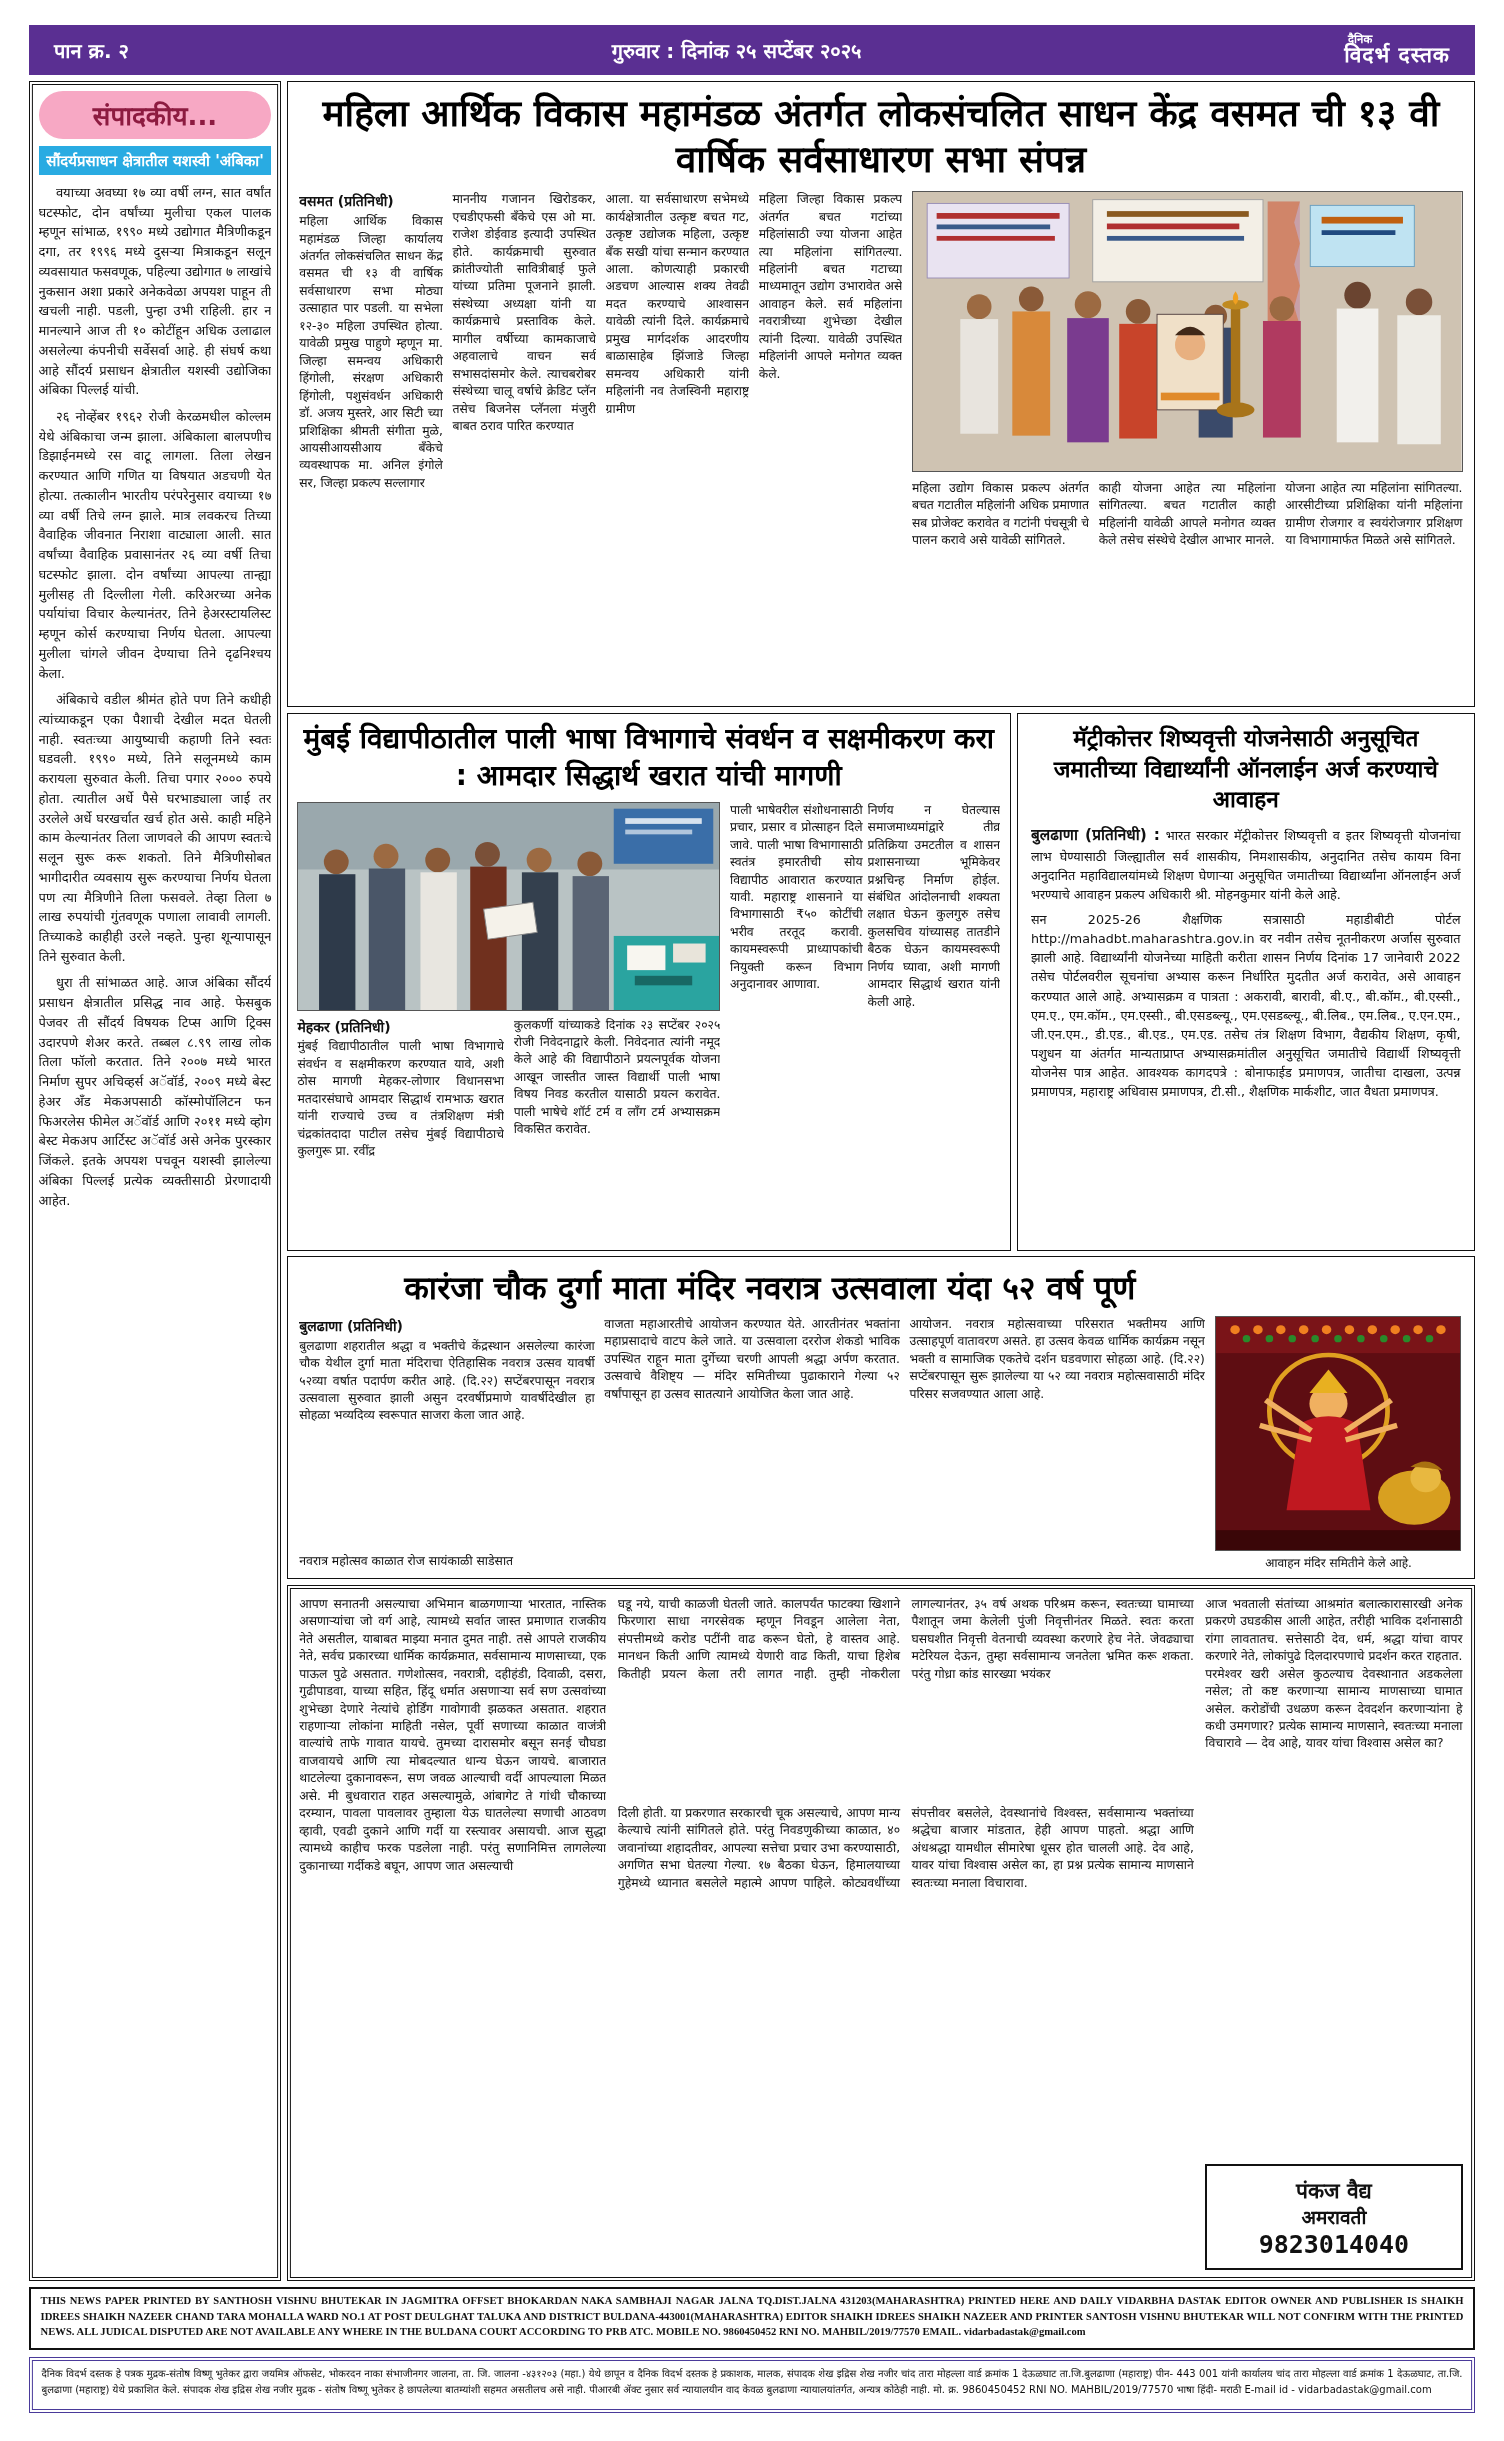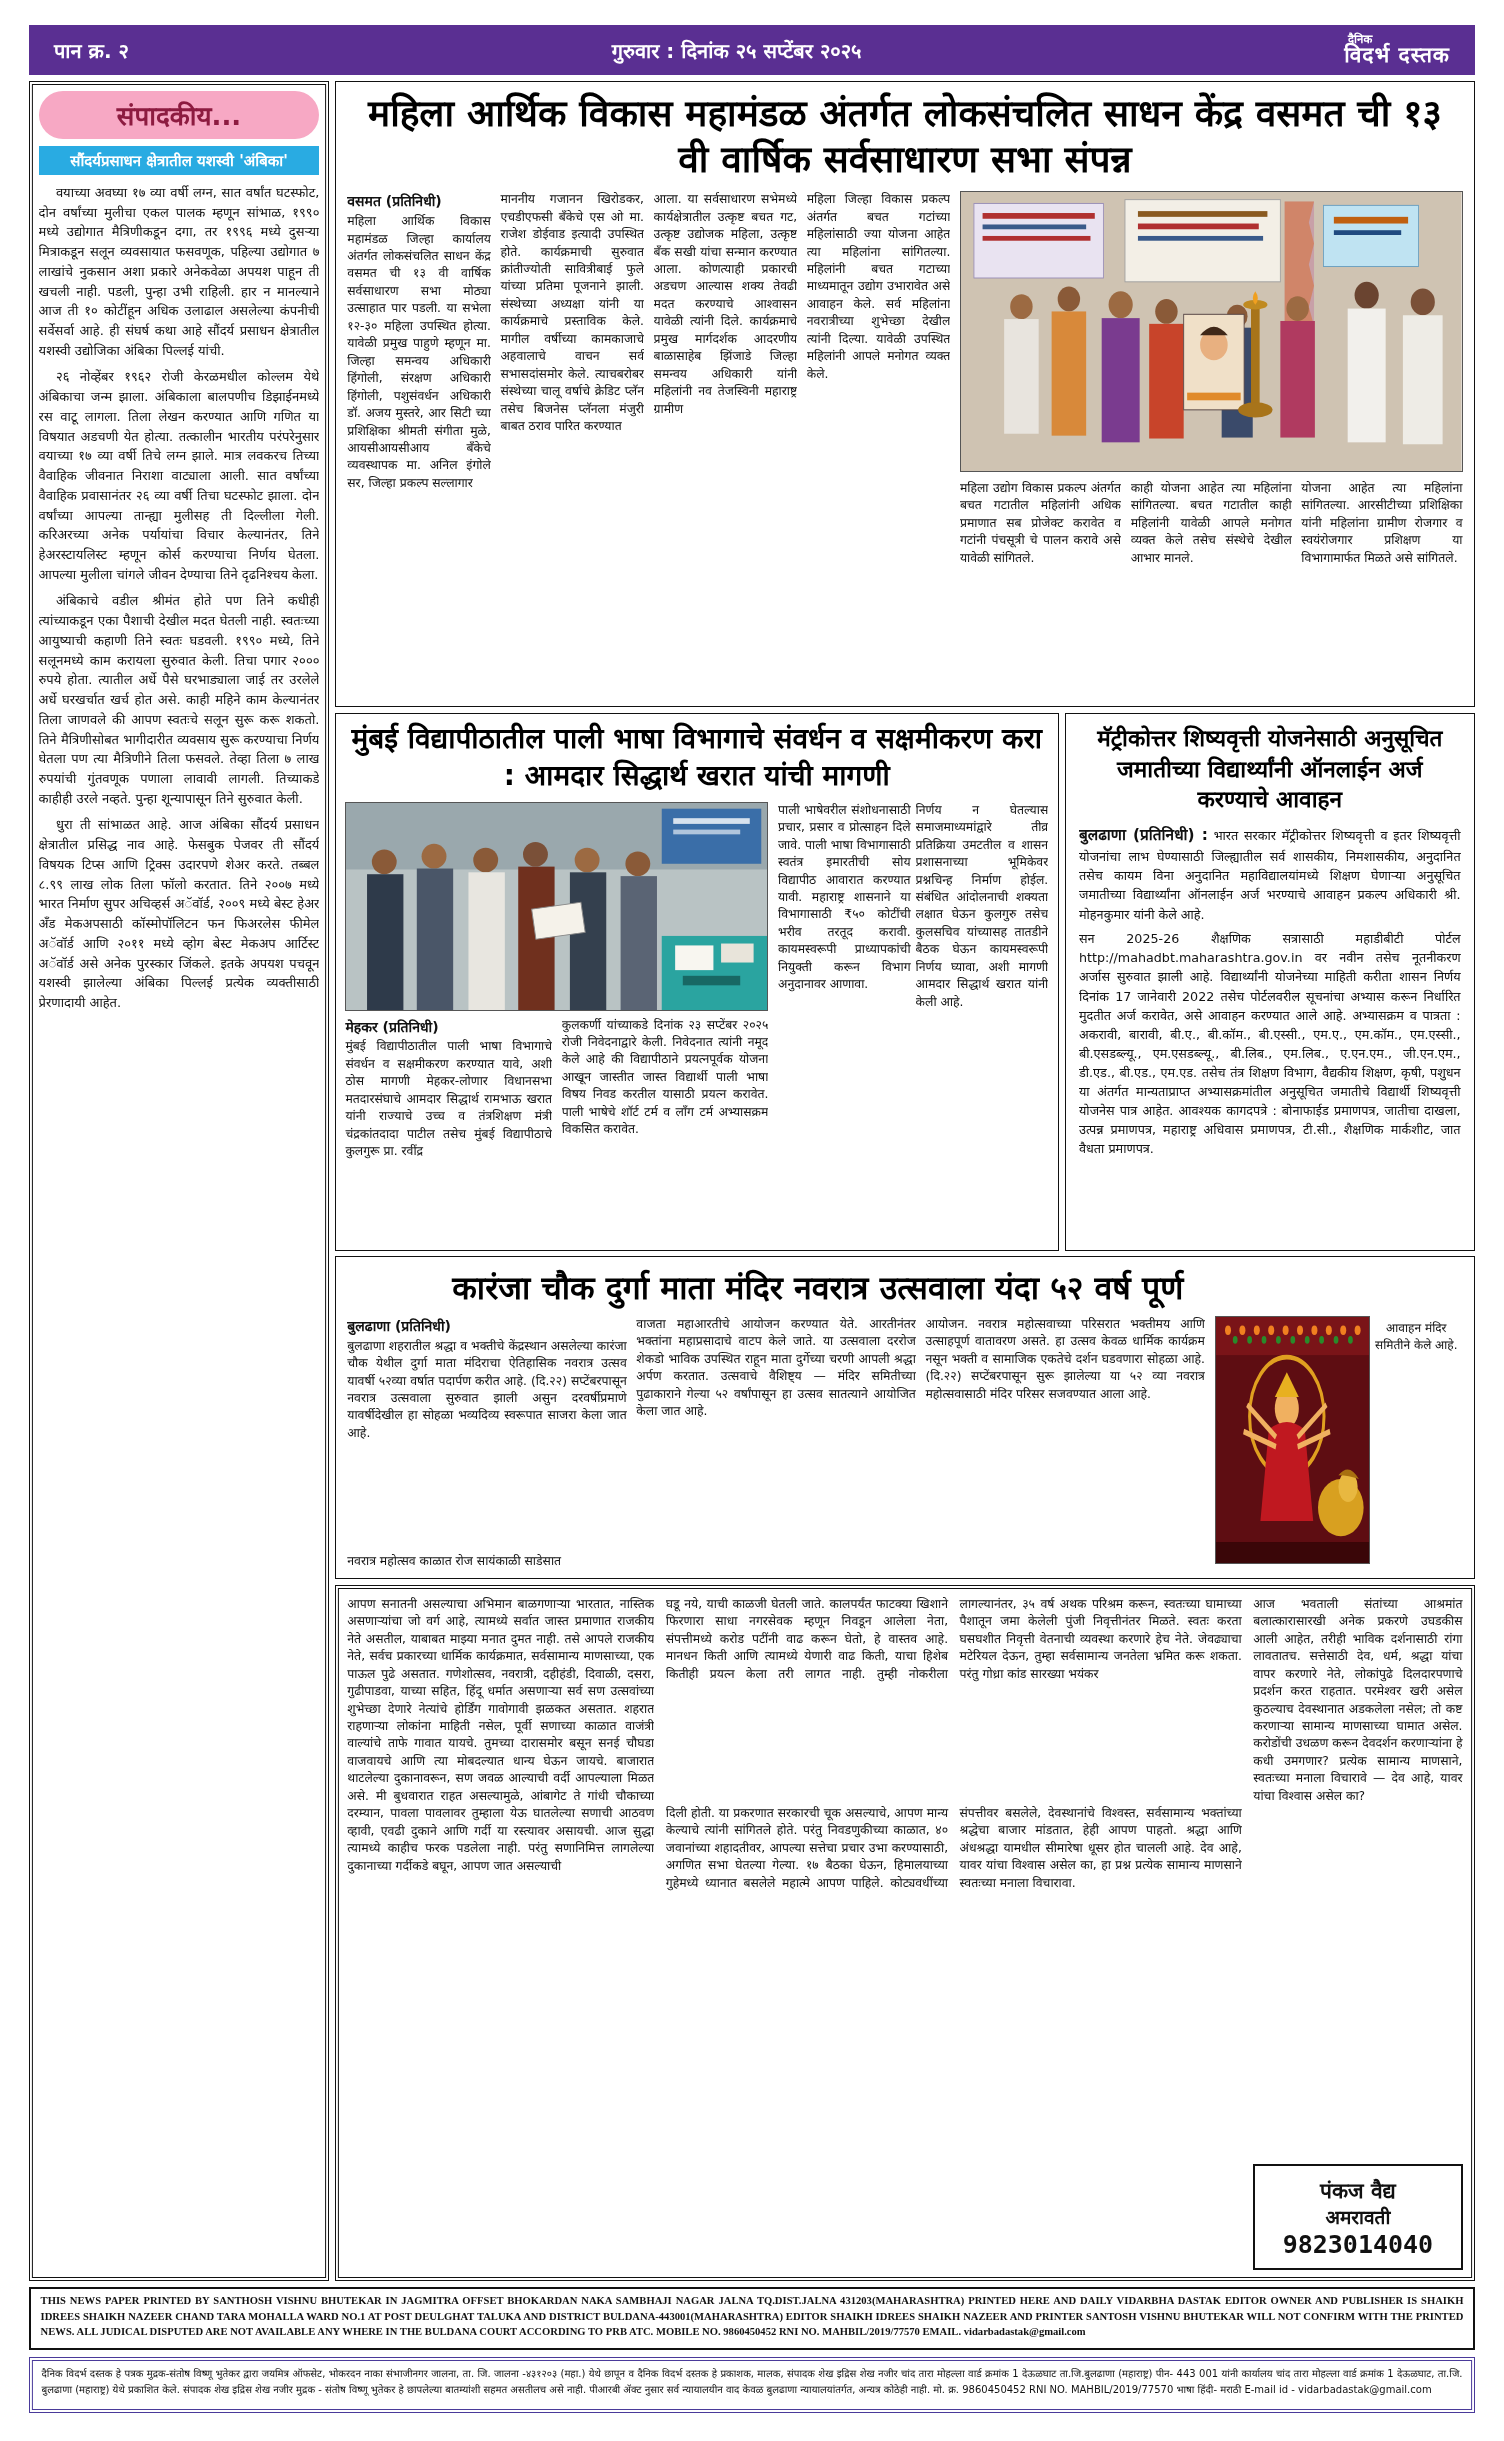--- a/index.html
+++ b/index.html
@@ -18,21 +18,21 @@
   .topbar .pageno { font-size:20px; font-weight:bold; }
   .topbar .dateline { font-size:20px; font-weight:bold; }
   .masthead { text-align:left; line-height:1; }
   .masthead .m-small { font-size:11.5px; font-weight:bold; display:block; margin-left:3.8px; }
   .masthead .m-main  { font-size:21px; font-weight:bold; display:block; letter-spacing:1px; }
   
   .content { display:flex; gap:5.8px; height:2200px; }
   .box { border:1.9px solid #111; background:#fff; overflow:hidden; }
   .box-double { box-shadow: inset 0 0 0 1.9px #fff, inset 0 0 0 2.9px #111; }
   
-  .editorial { width:300px; padding:7.7px 8.6px; display:flex; flex-direction:column; }
+  .editorial { width:252px; padding:7.7px 8.6px; display:flex; flex-direction:column; }
   .ed-title {
     background:#f7a8c4; color:#8d1b40; font-size:26px; font-weight:bold;
     text-align:center; border-radius:25px; padding:5.8px 3.8px; margin:1.9px 0 6.7px 0;
   }
   .ed-sub {
     background:#29abe2; color:#fff; font-size:15px; font-weight:bold;
     text-align:center; padding:4.8px 1.9px; margin-bottom:7.7px;
   }
   .ed-body { font-size:13px; line-height:1.52; text-align:justify; overflow:hidden; flex:1; }
   .ed-body p { text-indent:17.3px; margin-bottom:6.7px; }
@@ -68,21 +68,21 @@
   .a3 .coltext p { margin-bottom:5.8px; }
   .a3 .byline-inline { font-weight:bold; font-size:15.4px; }
   
   .a4 { height:323px; padding:7.7px 11.5px; display:flex; flex-direction:column; }
   .a4 .headline { font-size:32px; margin:0 0 7.7px 0; width:941px; }
   .a4-body { flex:1; display:flex; gap:9.6px; overflow:hidden; }
   .a4-cols { flex:1; display:flex; flex-direction:column; }
   .a4-cols-row { flex:1; display:flex; gap:9.6px; overflow:hidden; }
   .a4-cols-row .col { flex:1; }
   .a4-wide { font-size:12.3px; margin-top:3.8px; white-space:nowrap; overflow:hidden; }
-  .a4-photo-wrap { width:248px; display:flex; flex-direction:row; }
+  .a4-photo-wrap { width:248px; display:flex; flex-direction:column; }
   .photo3 { width:246px; height:248px; border:1px solid #555; }
   .photo3-caption { font-size:12px; text-align:center; margin-top:2.9px; }
   
   .opinion { flex:1; padding:9.6px 11.5px; display:flex; gap:11.5px; }
   .op-colA { width:307px; }
   .op-mid { width:576px; display:flex; flex-direction:column; }
   .op-mid-top { height:209px; column-count:2; column-gap:11.5px; overflow:hidden; }
   .op-black {
     background:#000; color:#fff; font-size:29px; font-weight:bold;
     text-align:center; padding:9.6px 3.8px; margin:7.7px 0;

